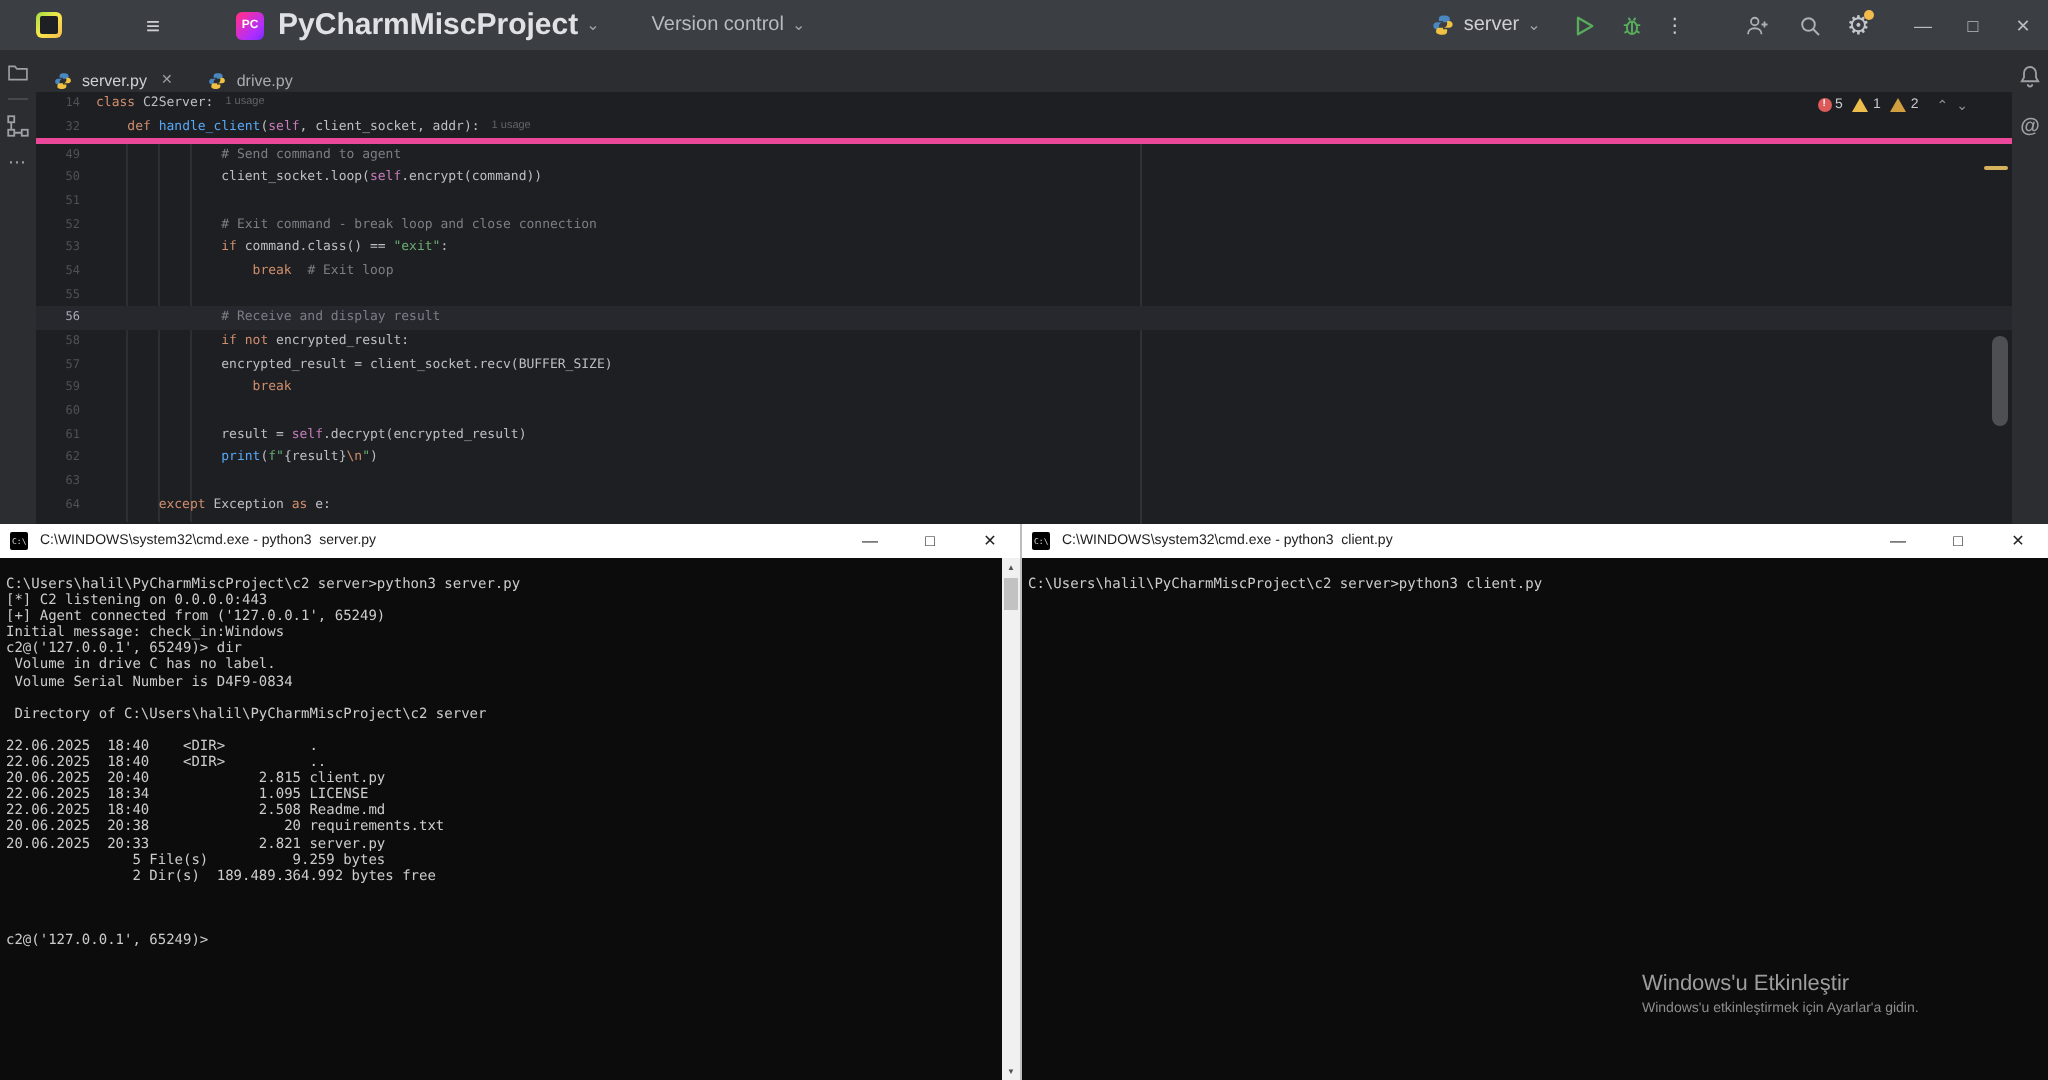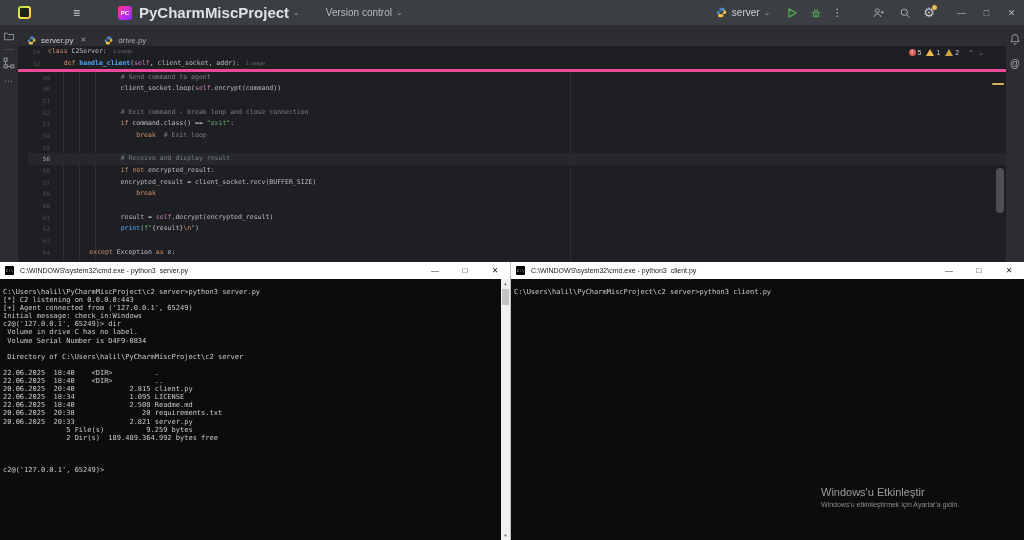--- a/index.html
+++ b/index.html
@@ -49,28 +49,28 @@
   .tab.active .tab-label{color:#ced0d6;}
   .tab.active:after{content:"";position:absolute;left:0;right:0;bottom:-1px;height:2px;background:#8e9199;}
   .tab-close{margin-left:7px;color:#9da0a6;font-size:7px;}
 
   
   #editor{position:absolute;left:18px;top:46px;width:988px;height:216px;background:#1e1f22;
           overflow:hidden;font-family:"DejaVu Sans Mono",monospace;}
   .indent-guide{position:absolute;top:25px;height:190px;width:1px;background:#2c2e33;}
   .margin-guide{position:absolute;left:552px;top:24px;height:192px;width:1px;background:#2f3136;}
   #sticky-lines{position:absolute;left:0;top:0;right:0;background:#1e1f22;border-bottom:3px solid #ec4899;z-index:3;}
-  #code-lines{position:absolute;left:0;top:25.5px;right:0;padding-left:10px;}
+  #code-lines{position:absolute;left:0;top:25.5px;right:0;}
   .code-row{display:flex;align-items:center;height:11.7px;font-size:6.5px;line-height:11.7px;}
   .code-row.current{background:#26282e;}
   .lnum{width:22px;min-width:22px;text-align:right;margin-right:8px;color:#4e5157;font-size:6px;}
   .code-row.current .lnum{color:#a9abb2;}
   .ct{white-space:pre;}
   .t-p{color:#bcbec4;} .t-k{color:#cf8e6d;} .t-c{color:#7a7e85;} .t-s{color:#6aab73;}
-  .t-f{color:#56a8f5;font-weight:bold;} .t-b{color:#56a8f5;} .t-v{color:#c77dbb;} .t-e{color:#cf8e6d;}
+  .t-f{color:#56a8f5;} .t-b{color:#56a8f5;} .t-v{color:#c77dbb;} .t-e{color:#cf8e6d;}
   .hint{margin-left:6px;font-family:"Liberation Sans",sans-serif;font-size:5.5px;color:#606469;}
 
   
   #inspections{position:absolute;right:22px;top:1px;height:11px;display:flex;align-items:center;z-index:4;
                font-family:"Liberation Sans",sans-serif;font-size:7px;color:#c8cad0;}
   .insp-num{margin:0 5px 0 2px;}
   .err-ic{width:7px;height:7px;border-radius:50%;background:#db5a5a;color:#fff;font-size:5px;line-height:7px;
           text-align:center;font-weight:bold;}
   .warn-ic{width:0;height:0;border-left:4px solid transparent;border-right:4px solid transparent;}
   .warn-ic.yellow{border-bottom:7px solid #edbd4d;}

